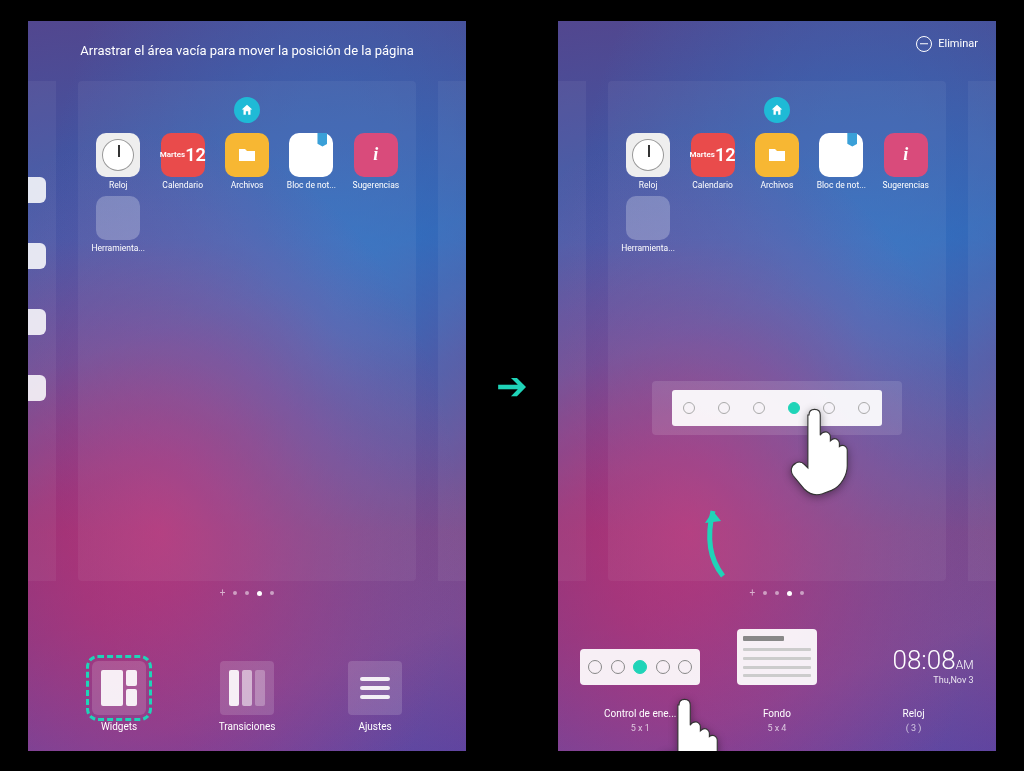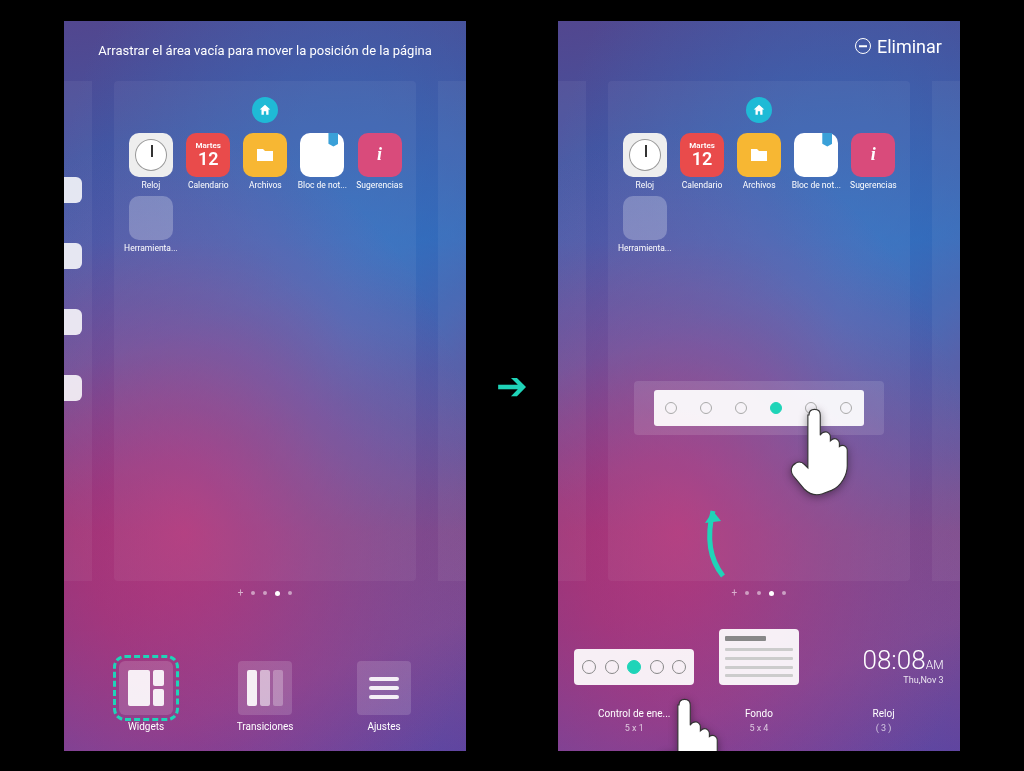--- a/index.html
+++ b/index.html
@@ -8,21 +8,21 @@
     height: 771px;
     background: #000;
     font-family: -apple-system, BlinkMacSystemFont, "Segoe UI", Roboto, sans-serif;
     display: flex;
     align-items: center;
     justify-content: center;
     gap: 30px;
     overflow: hidden;
   }
   .phone {
-    width: 402px;
+    width: 438px;
     height: 730px;
     position: relative;
     background: linear-gradient(135deg, #4a3a7a 0%, #3a4a8a 25%, #2a6aaa 50%, #7a2a5a 75%, #aa3a6a 100%);
     background: linear-gradient(160deg, #5a4a9a 0%, #3a5aaa 20%, #2a6aba 40%, #6a3a8a 55%, #9a3a7a 70%, #ba4a8a 85%, #7a3a9a 100%);
     overflow: hidden;
   }
   .phone::before {
     content: '';
     position: absolute;
     inset: 0;
@@ -41,21 +41,21 @@
     z-index: 5;
   }
   .delete-btn {
     position: absolute;
     top: 15px;
     right: 18px;
     display: flex;
     align-items: center;
     gap: 6px;
     color: #fff;
-    font-size: 18px;
+    font-size: 11px;
     z-index: 5;
   }
   .delete-icon {
     width: 16px; height: 16px;
     border: 1.5px solid #fff;
     border-radius: 50%;
     position: relative;
   }
   .delete-icon::after {
     content: '';
@@ -147,21 +147,21 @@
   }
   .clock-face::before {
     content:'';
     position:absolute;
     width:2px; height:12px;
     background:#333;
     left:50%; top:12px;
     transform-origin: bottom;
     z-index:2;
   }
-  .cal-icon { background:#e94b4b; color:#fff; flex-direction:column; font-size:8px; }
+  .cal-icon { background:#e94b4b; color:#fff; flex-direction:row; font-size:8px; }
   .cal-icon .num { font-size:18px; line-height:1; }
   .files-icon { background:#f7b733; color:#fff; }
   .notes-icon { background:#fff; }
   .notes-icon::after { content:''; position:absolute; top:0; right:6px; width:10px; height:14px; background:#3aa0d8; clip-path: polygon(0 0,100% 0,100% 80%,50% 100%,0 80%); }
   .tips-icon { background:#d94b7b; color:#fff; font-style:italic; font-family:serif; }
   .folder-icon {
     background: rgba(255,255,255,0.25);
     display: grid;
     grid-template-columns: repeat(3,1fr);
     gap: 2px;

